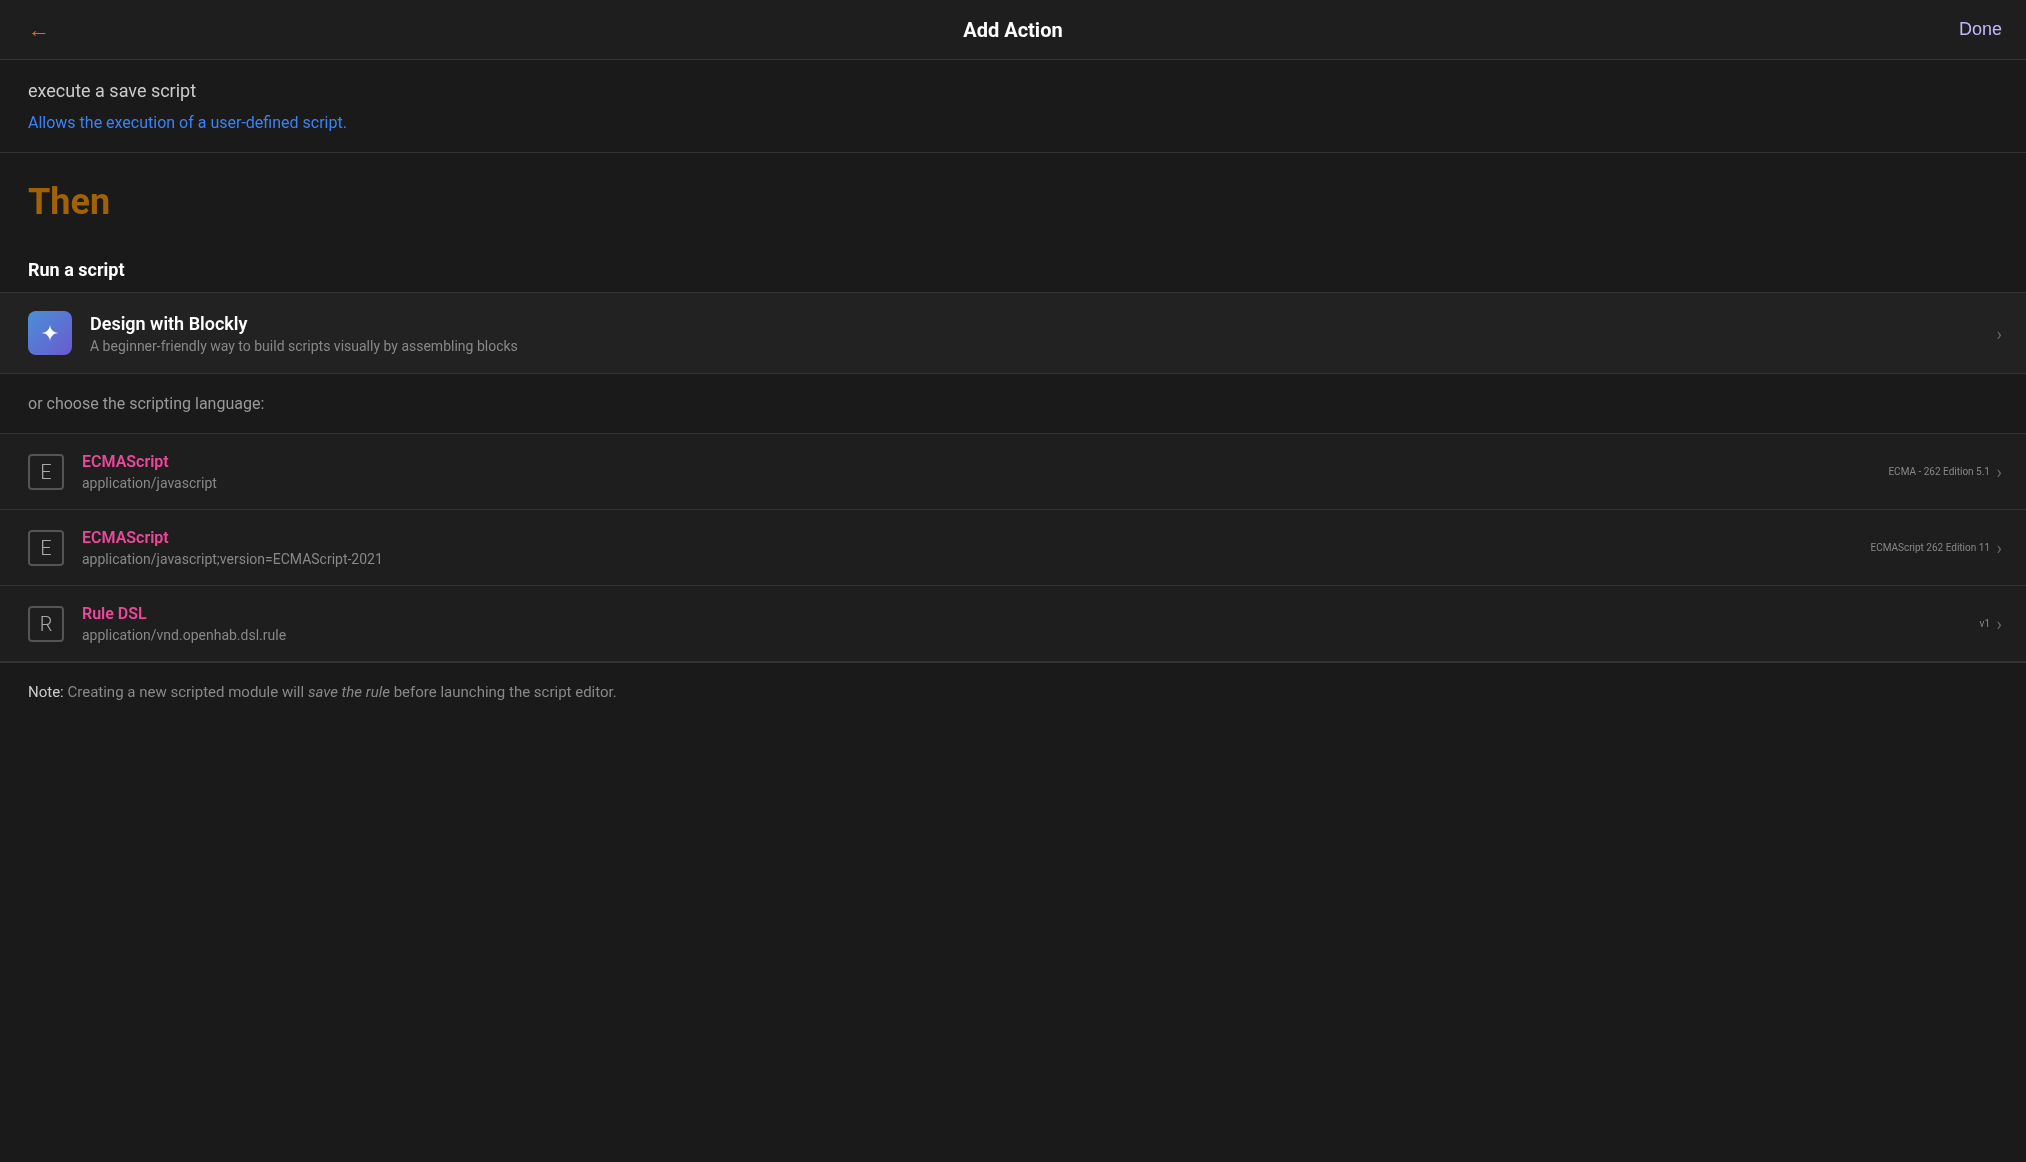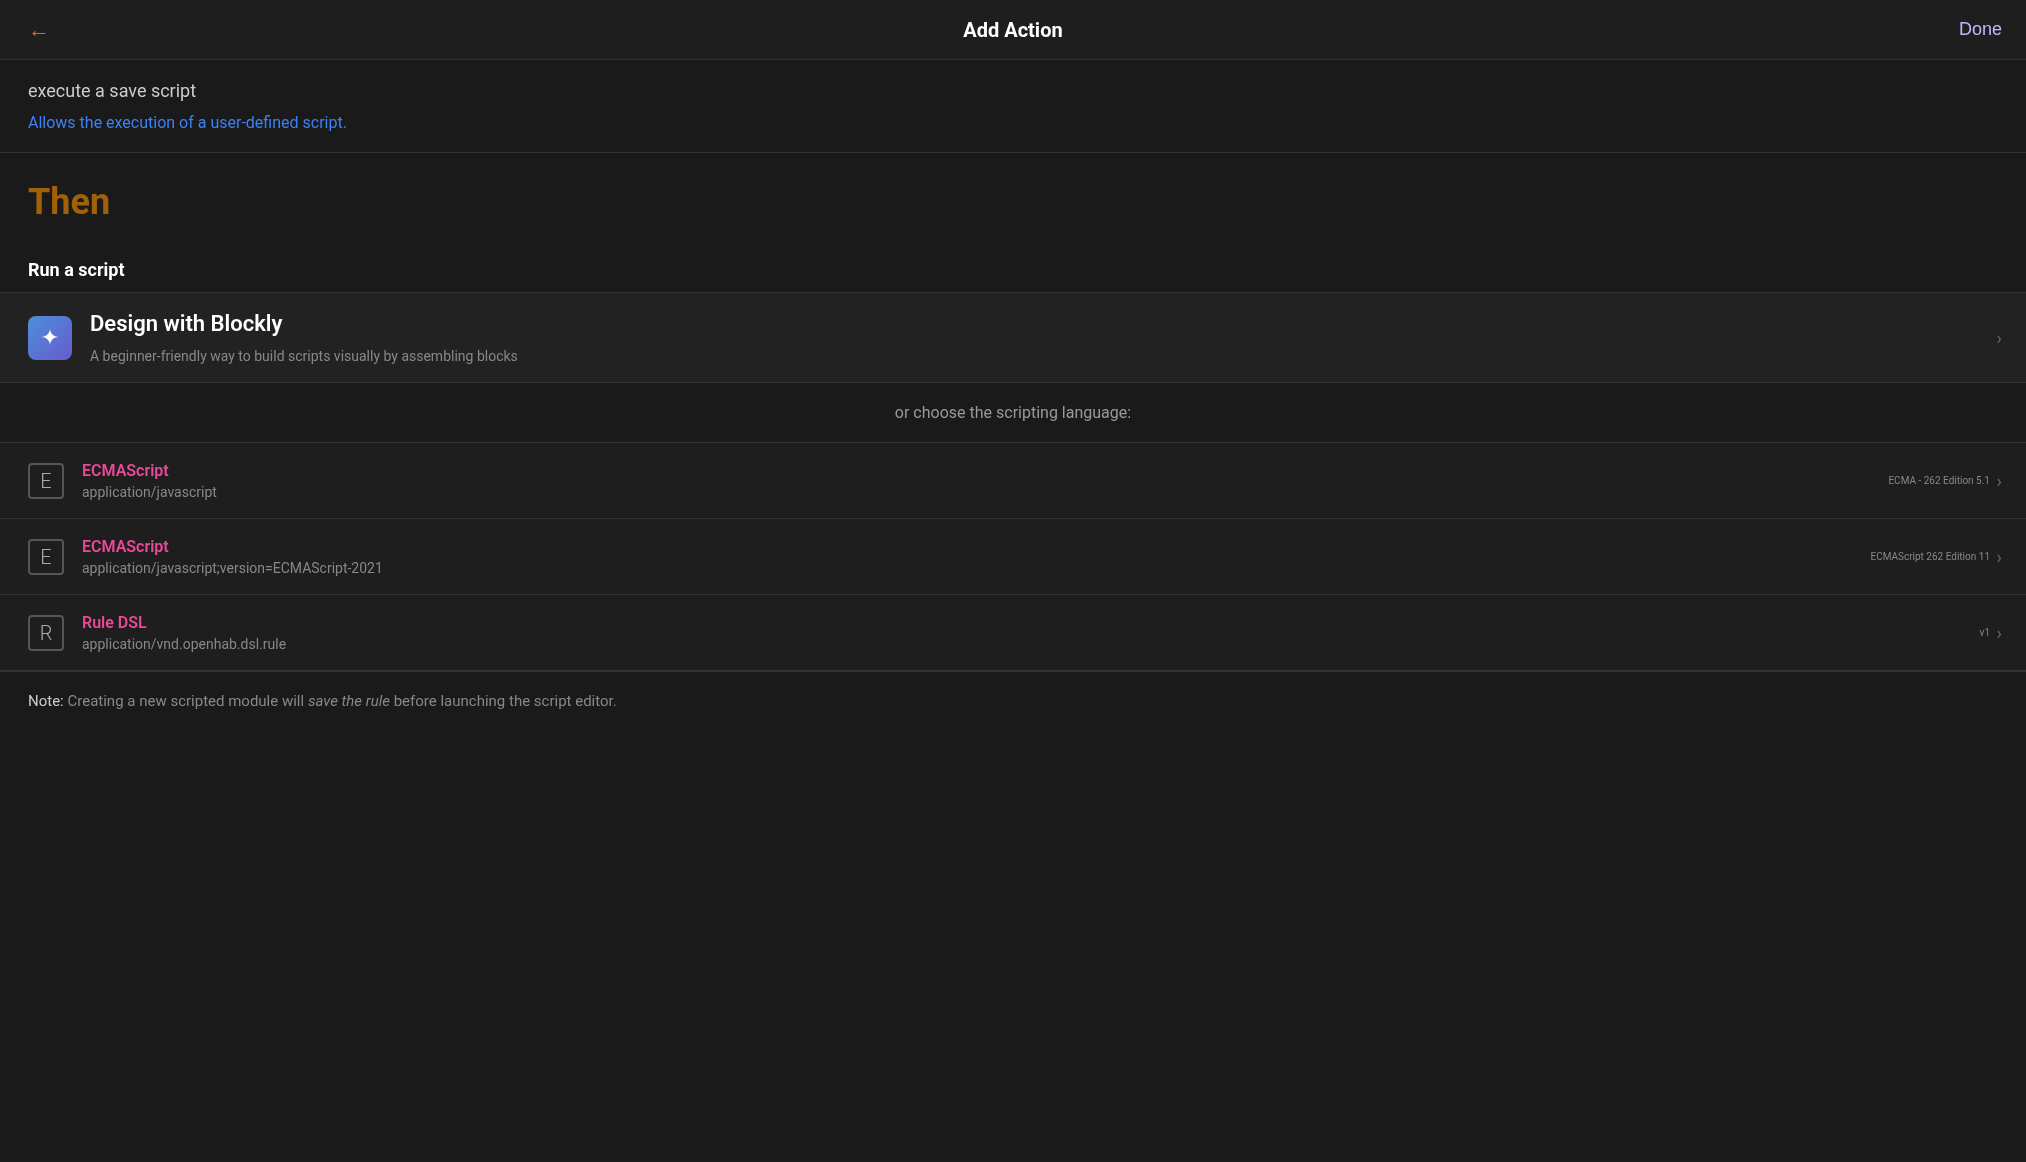--- a/index.html
+++ b/index.html
@@ -120,44 +120,43 @@
       display: flex;
       align-items: center;
       justify-content: center;
       margin-right: 18px;
       flex-shrink: 0;
       font-size: 22px;
       color: white;
     }
 
     .blockly-text .title {
-      font-size: 22px;
+      font-size: 18px;
       font-weight: 600;
       color: #ffffff;
-      margin-bottom: 12px;
+      margin-bottom: 4px;
     }
 
     .blockly-text .subtitle {
       font-size: 14px;
       color: #888888;
     }
 
     .chevron {
       position: absolute;
       right: 24px;
       color: #666666;
       font-size: 18px;
     }
 
     .choose-lang-text {
       padding: 20px 28px;
       font-size: 16px;
       color: #999999;
       border-bottom: 1px solid #333;
-      text-align: center;
     }
 
     .lang-item {
       display: flex;
       align-items: center;
       padding: 18px 28px;
       background-color: #1e1e1e;
       cursor: pointer;
       border-bottom: 1px solid #333;
       position: relative;

